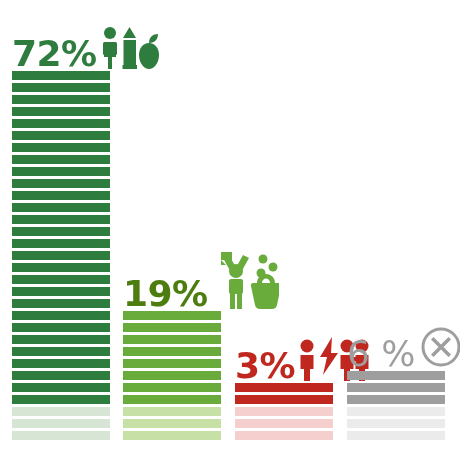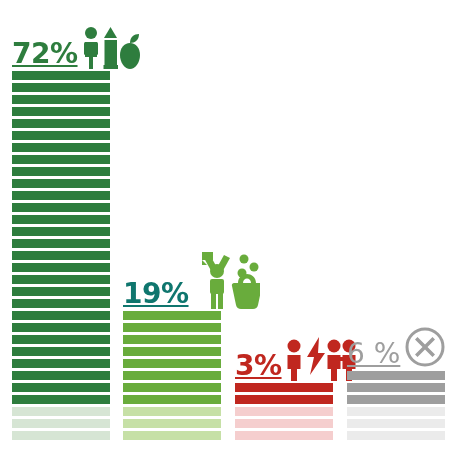--- a/index.html
+++ b/index.html
@@ -25,25 +25,24 @@
   
   .bar-head{
     position:absolute;
     left:0;
     display:flex;
     align-items:flex-end;
     white-space:nowrap;
     height:44px;
   }
   .pct{
-    font-size:28px;
+    font-size:36px;
     font-weight:bold;
     line-height:30px;
     letter-spacing:-0.5px;
-    text-decoration:underline;
   }
   .pct.thin{font-weight:normal;letter-spacing:0px;}
   .icon{
     display:inline-block;
     margin-left:3px;
     line-height:0;
   }
 
   
   #g0{left:12px;}
@@ -110,21 +109,21 @@
         <div class="stripe" style="background: rgb(46, 125, 62);"></div>
         <div class="stripe" style="background: rgb(46, 125, 62);"></div>
         <div class="stripe" style="background: rgb(214, 229, 212);"></div>
         <div class="stripe" style="background: rgb(214, 229, 212);"></div>
         <div class="stripe" style="background: rgb(214, 229, 212);"></div>
       </div>
   </div>
 
   <div class="bar-group" id="g1">
     <div class="bar-head" style="bottom: 151px;">
-      <span class="pct" style="color: #0f766e;">19%</span>
+      <span class="pct" style="color: #4d7c0f;">19%</span>
       <span class="icon">
         <svg width="68" height="60" viewBox="0 0 68 60" xmlns="http://www.w3.org/2000/svg">
           <g fill="#69ac3c">
 
             <path d="M10 3 h11 v8 h-11 z"></path>
             <path d="M10 11 l5 5 l-5 0 z"></path>
 
             <path d="M12 9 l6 -3 l10 18 l-6 3 z"></path>
             <path d="M38 9 l-6 -3 l-10 18 l6 3 z"></path>
 

